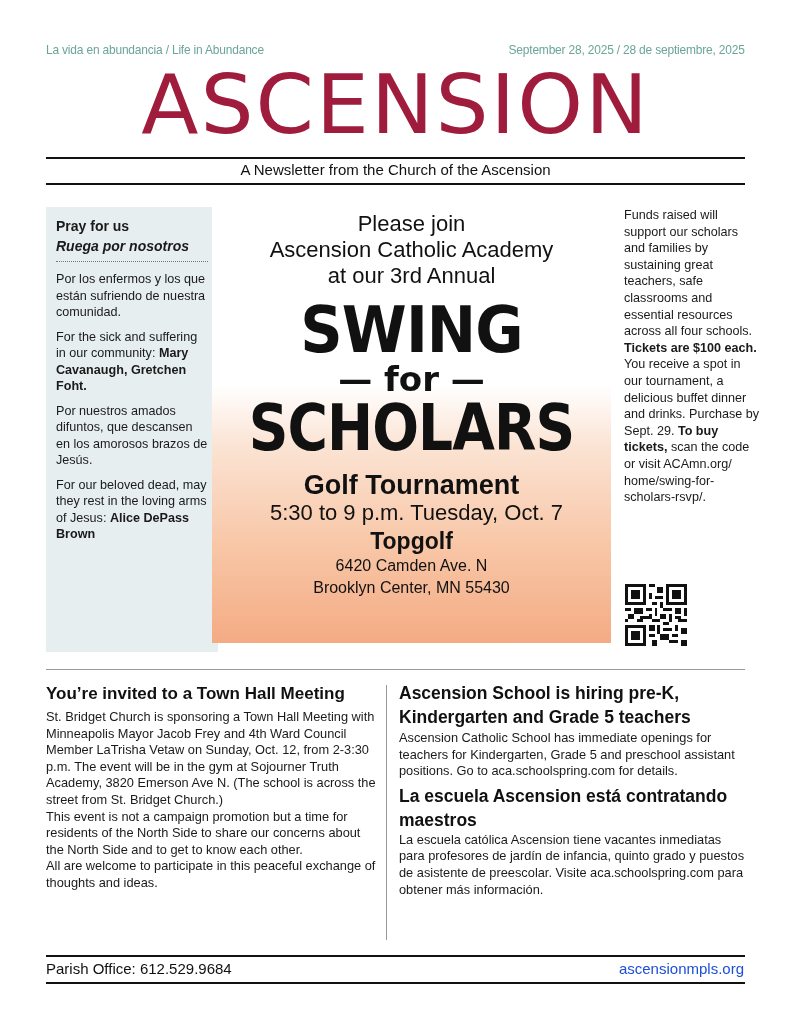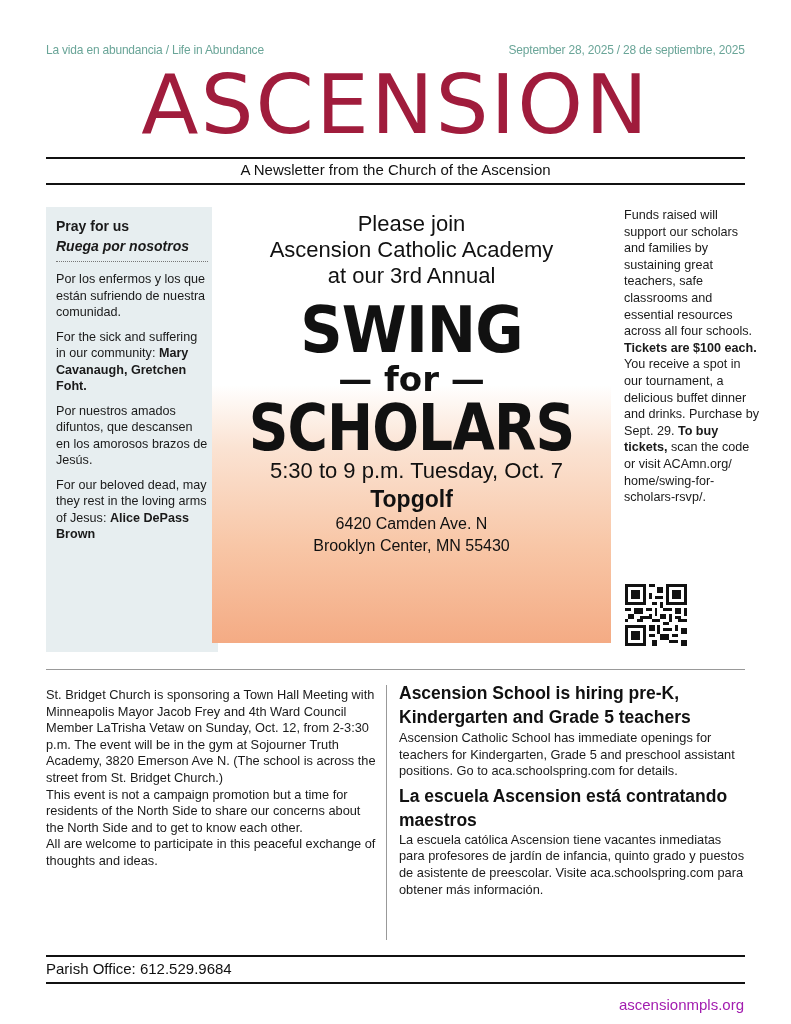--- a/index.html
+++ b/index.html
@@ -50,21 +50,21 @@
 
   
   .art-left { left: 46px; top: 683px; width: 330px; }
   .art-right { left: 399px; top: 681px; width: 346px; }
   .art-h { font-weight: bold; font-size: 17px; line-height: 22px; color: #111; }
   .art-h2 { font-weight: bold; font-size: 17.5px; line-height: 24px; color: #111; }
   .art-p { font-size: 12.8px; line-height: 16.6px; color: #1a1a1a; margin-top: 4px; }
   .art-p.gap { margin-top: 0; }
 
   .footer-l { left: 46px; top: 960px; font-size: 15px; color: #111; }
-  .footer-r { right: 47px; top: 960px; font-size: 15px; color: #a21caf; margin-top: 36px; }
+  .footer-r { right: 47px; top: 960px; font-size: 15px; color: #1d4ed8; }
 </style>
 </head>
 <body>
 
 <div class="abs meta meta-left">La vida en abundancia / Life in Abundance</div>
 <div class="abs meta meta-right">September 28, 2025 / 28 de septiembre, 2025</div>
 <div class="abs masthead">ASCENSION</div>
 <div class="abs rule" style="top:157px"></div>
 <div class="abs tagline">A Newsletter from the Church of the Ascension</div>
 <div class="abs rule" style="top:183px"></div>
@@ -81,20 +81,21 @@
 
 <div class="abs event">
   <div class="ev-intro">
     <div>Please join</div>
     <div>Ascension Catholic Academy</div>
     <div>at our 3rd Annual</div>
   </div>
   <div class="ev-swing">SWING</div>
   <div class="ev-for">— for —</div>
   <div class="ev-scholars">SCHOLARS</div>
+  <div class="ev-golf">Golf Tournament</div>
   <div class="ev-time">5:30 to 9 p.m. Tuesday, Oct. 7</div>
   <div class="ev-venue">Topgolf</div>
   <div class="ev-addr">6420 Camden Ave. N</div>
   <div class="ev-addr">Brooklyn Center, MN 55430</div>
 </div>
 
 <div class="abs rightcol">
   <span>Funds raised will support our scholars and families by sustaining great teachers, safe classrooms and essential resources across all four schools. </span><b>Tickets are $100 each.</b><span> You receive a spot in our tournament, a delicious buffet dinner and drinks. Purchase by Sept. 29. </span><b>To buy tickets,</b><span> scan the code or visit ACAmn.org/ home/swing-for-scholars-rsvp/.</span>
 </div>
 <div class="abs qr">
@@ -152,20 +153,21 @@
         <rect x="15" y="19" width="3" height="1"></rect>
         <rect x="19" y="19" width="2" height="2"></rect>
     </g>
   </svg>
 </div>
 
 <div class="abs hr-gray" style="top:669px"></div>
 <div class="abs vdiv"></div>
 
 <div class="abs art-left">
+  <h2 class="art-h">You’re invited to a Town Hall Meeting</h2>
   <p class="art-p">St. Bridget Church is sponsoring a Town Hall Meeting with Minneapolis Mayor Jacob Frey and 4th Ward Council Member LaTrisha Vetaw on Sunday, Oct. 12, from 2-3:30 p.m. The event will be in the gym at Sojourner Truth Academy, 3820 Emerson Ave N. (The school is across the street from St. Bridget Church.)</p>
   <p class="art-p gap">This event is not a campaign promotion but a time for residents of the North Side to share our concerns about the North Side and to get to know each other.</p>
   <p class="art-p gap">All are welcome to participate in this peaceful exchange of thoughts and ideas.</p>
 </div>
 
 <div class="abs art-right">
   <h2 class="art-h2">Ascension School is hiring pre-K, Kindergarten and Grade 5 teachers</h2>
   <p class="art-p" style="margin-top:1px">Ascension Catholic School has immediate openings for teachers for Kindergarten, Grade 5 and preschool assistant positions. Go to aca.schoolspring.com for details.</p>
   <h2 class="art-h2" style="margin-top:4px">La escuela Ascension está contratando maestros</h2>
   <p class="art-p gap">La escuela católica Ascension tiene vacantes inmediatas para profesores de jardín de infancia, quinto grado y puestos de asistente de preescolar. Visite aca.schoolspring.com para obtener más información.</p>

